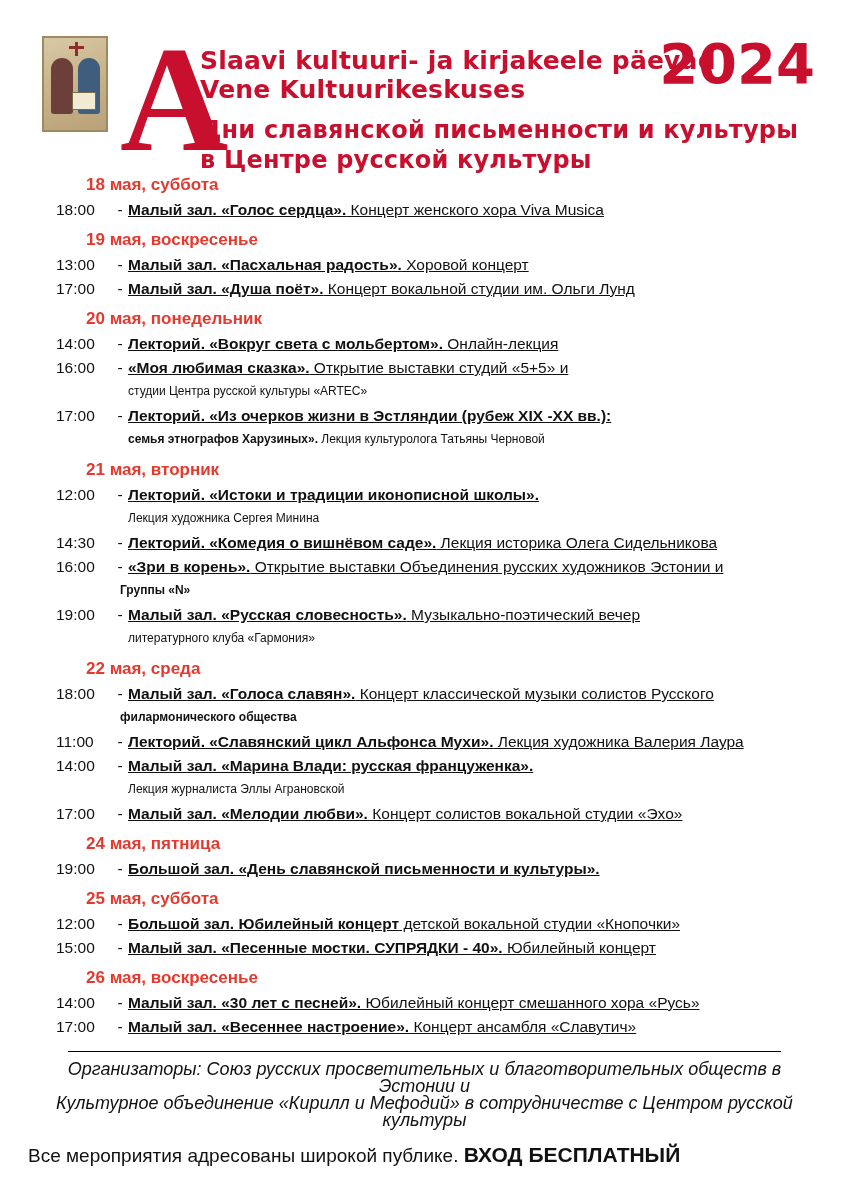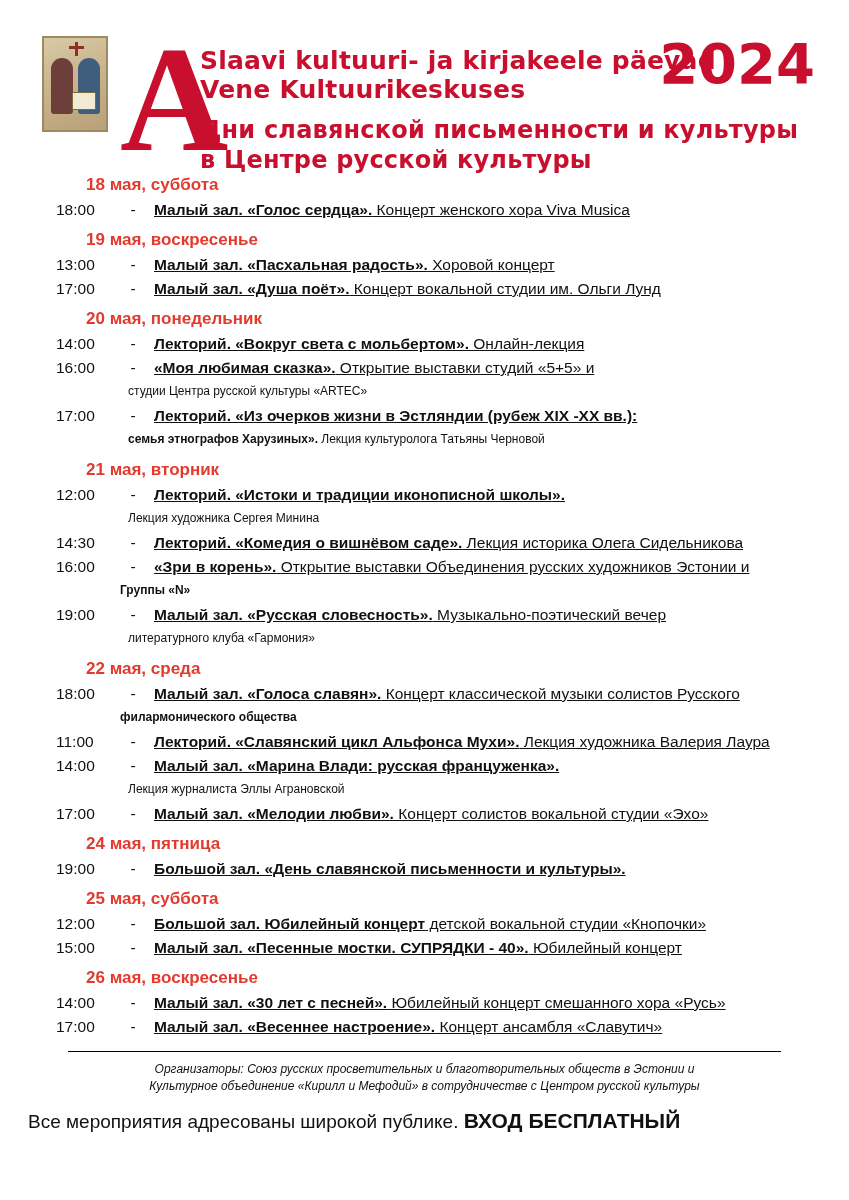--- a/index.html
+++ b/index.html
@@ -153,21 +153,20 @@
     margin: 9px 0 3px 30px;
   }
   .day-title:first-child { margin-top: 0; }
 
   .event {
     display: flex;
     align-items: flex-start;
     font-size: 15.5px;
     line-height: 21px;
     margin: 0 0 3px 0;
-    gap: 13px;
   }
   .ev-time {
     width: 56px;
     flex: 0 0 56px;
     text-align: left;
     font-weight: 400;
   }
   .ev-dash {
     width: 16px;
     flex: 0 0 16px;
@@ -189,21 +188,21 @@
 
   
   .rule {
     margin: 14px 40px 9px 40px;
     height: 1px;
     background: #000;
   }
   .organizers {
     text-align: center;
     font-style: italic;
-    font-size: 12px;
+    font-size: 18px;
     line-height: 17px;
     color: #111;
   }
   .free-line {
     margin-top: 14px;
     font-size: 19px;
     line-height: 24px;
   }
   .free-line .strong {
     font-weight: 700;

